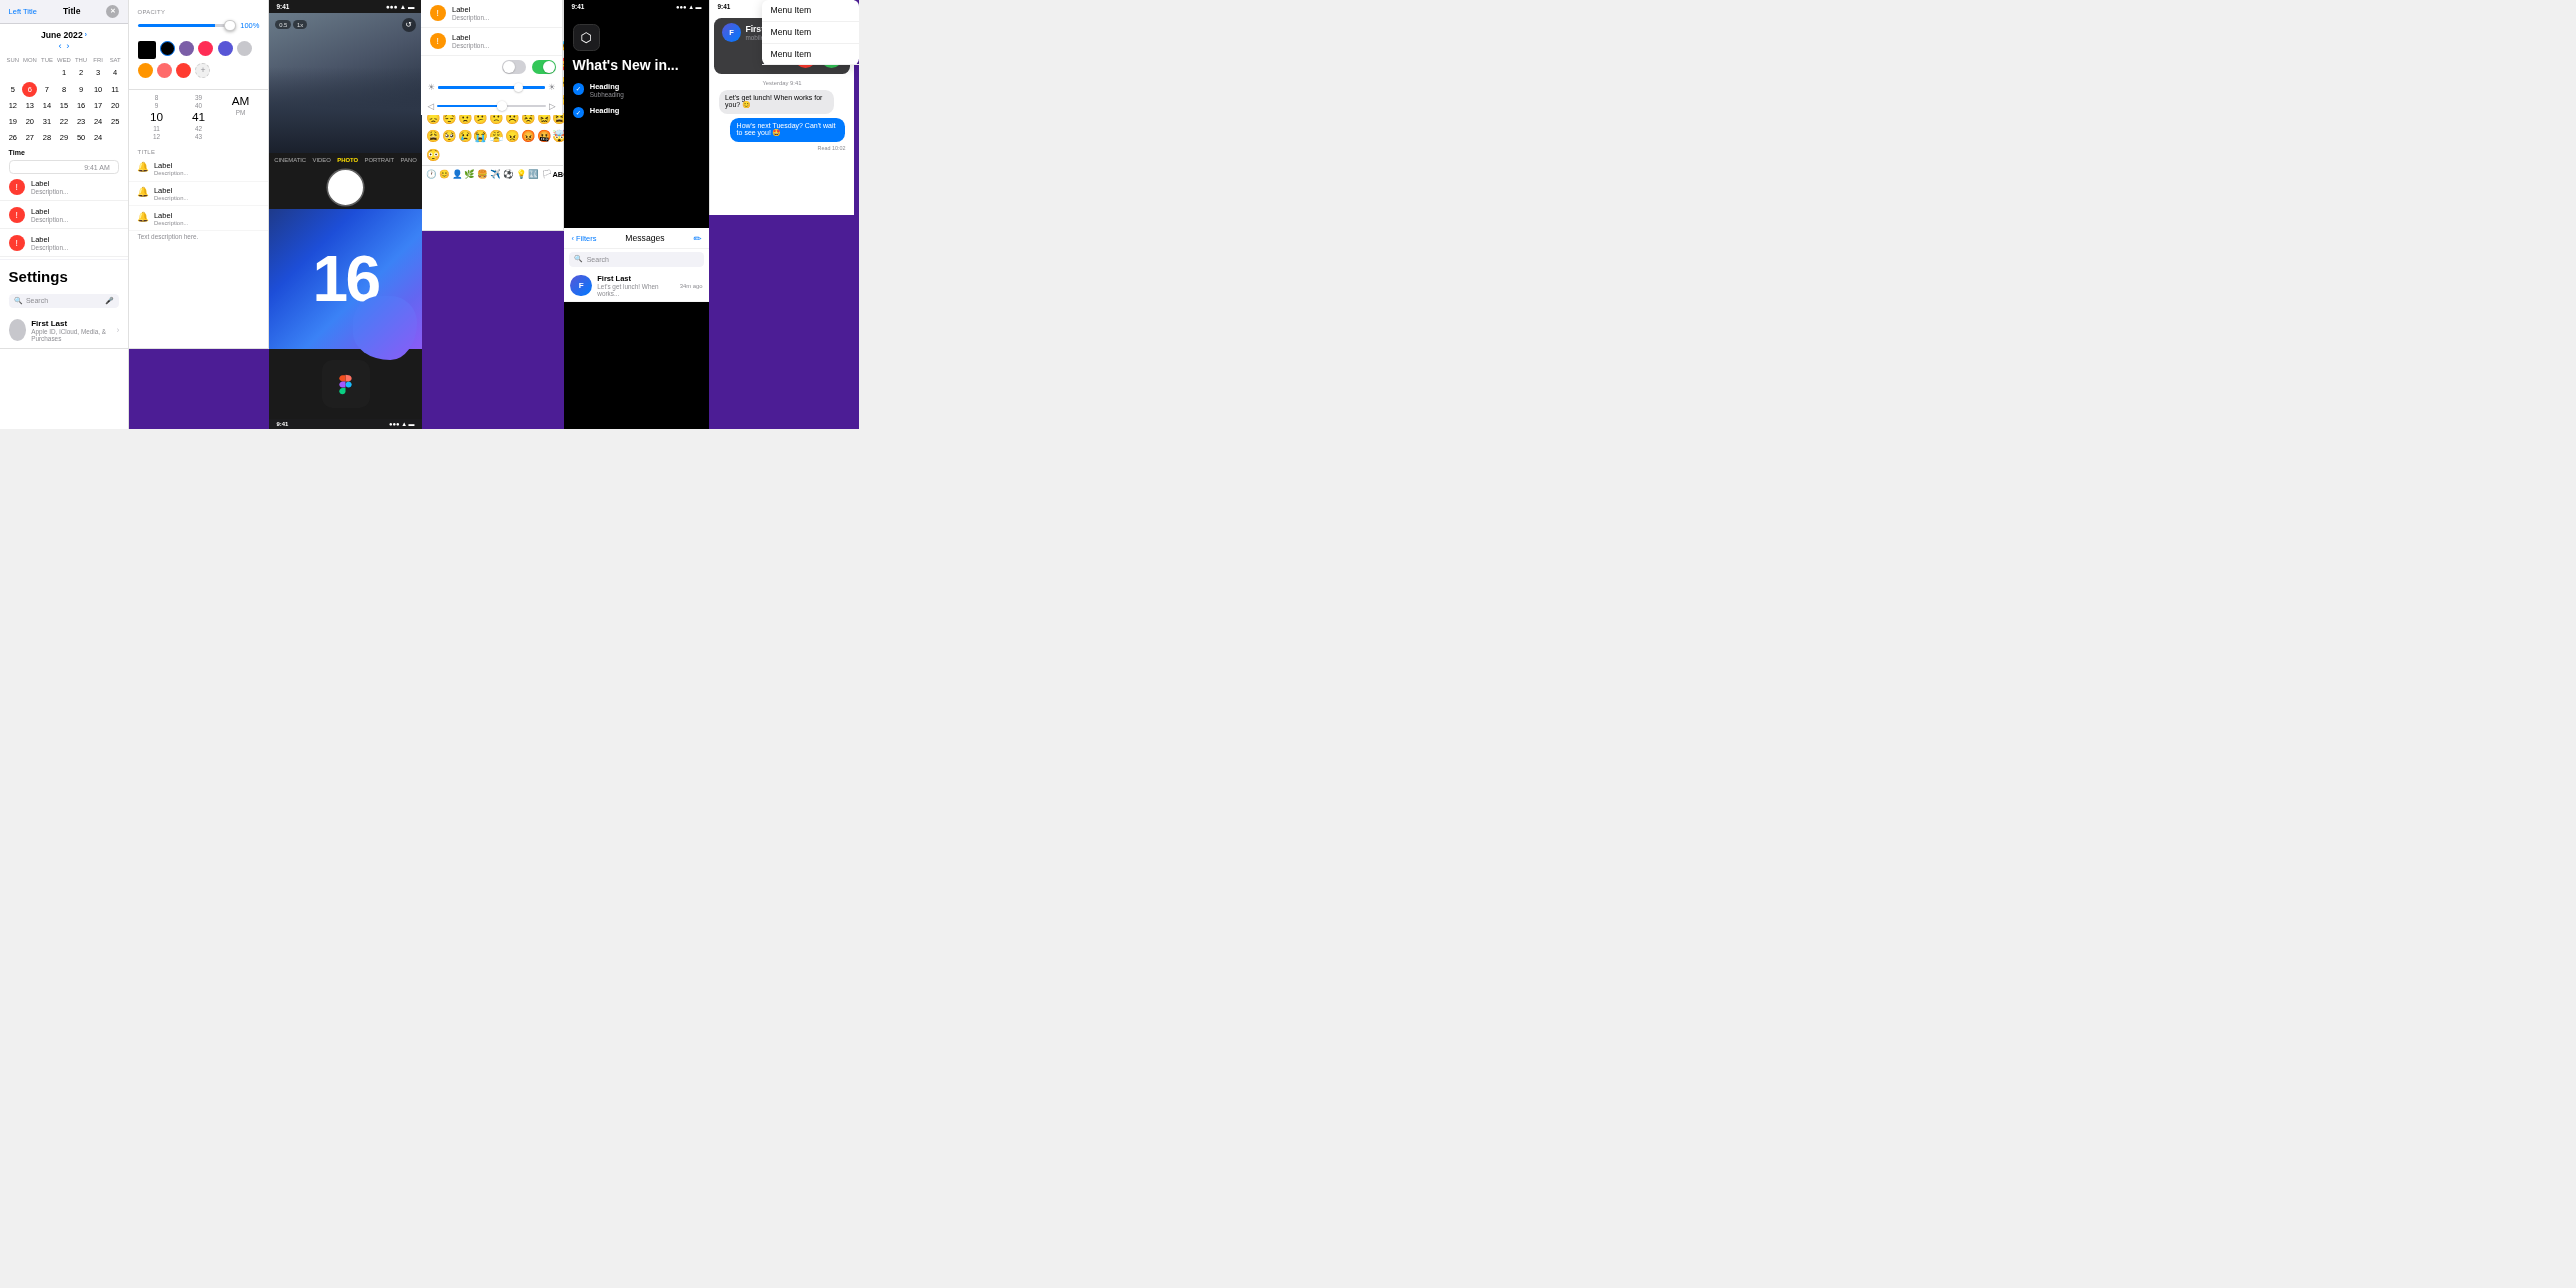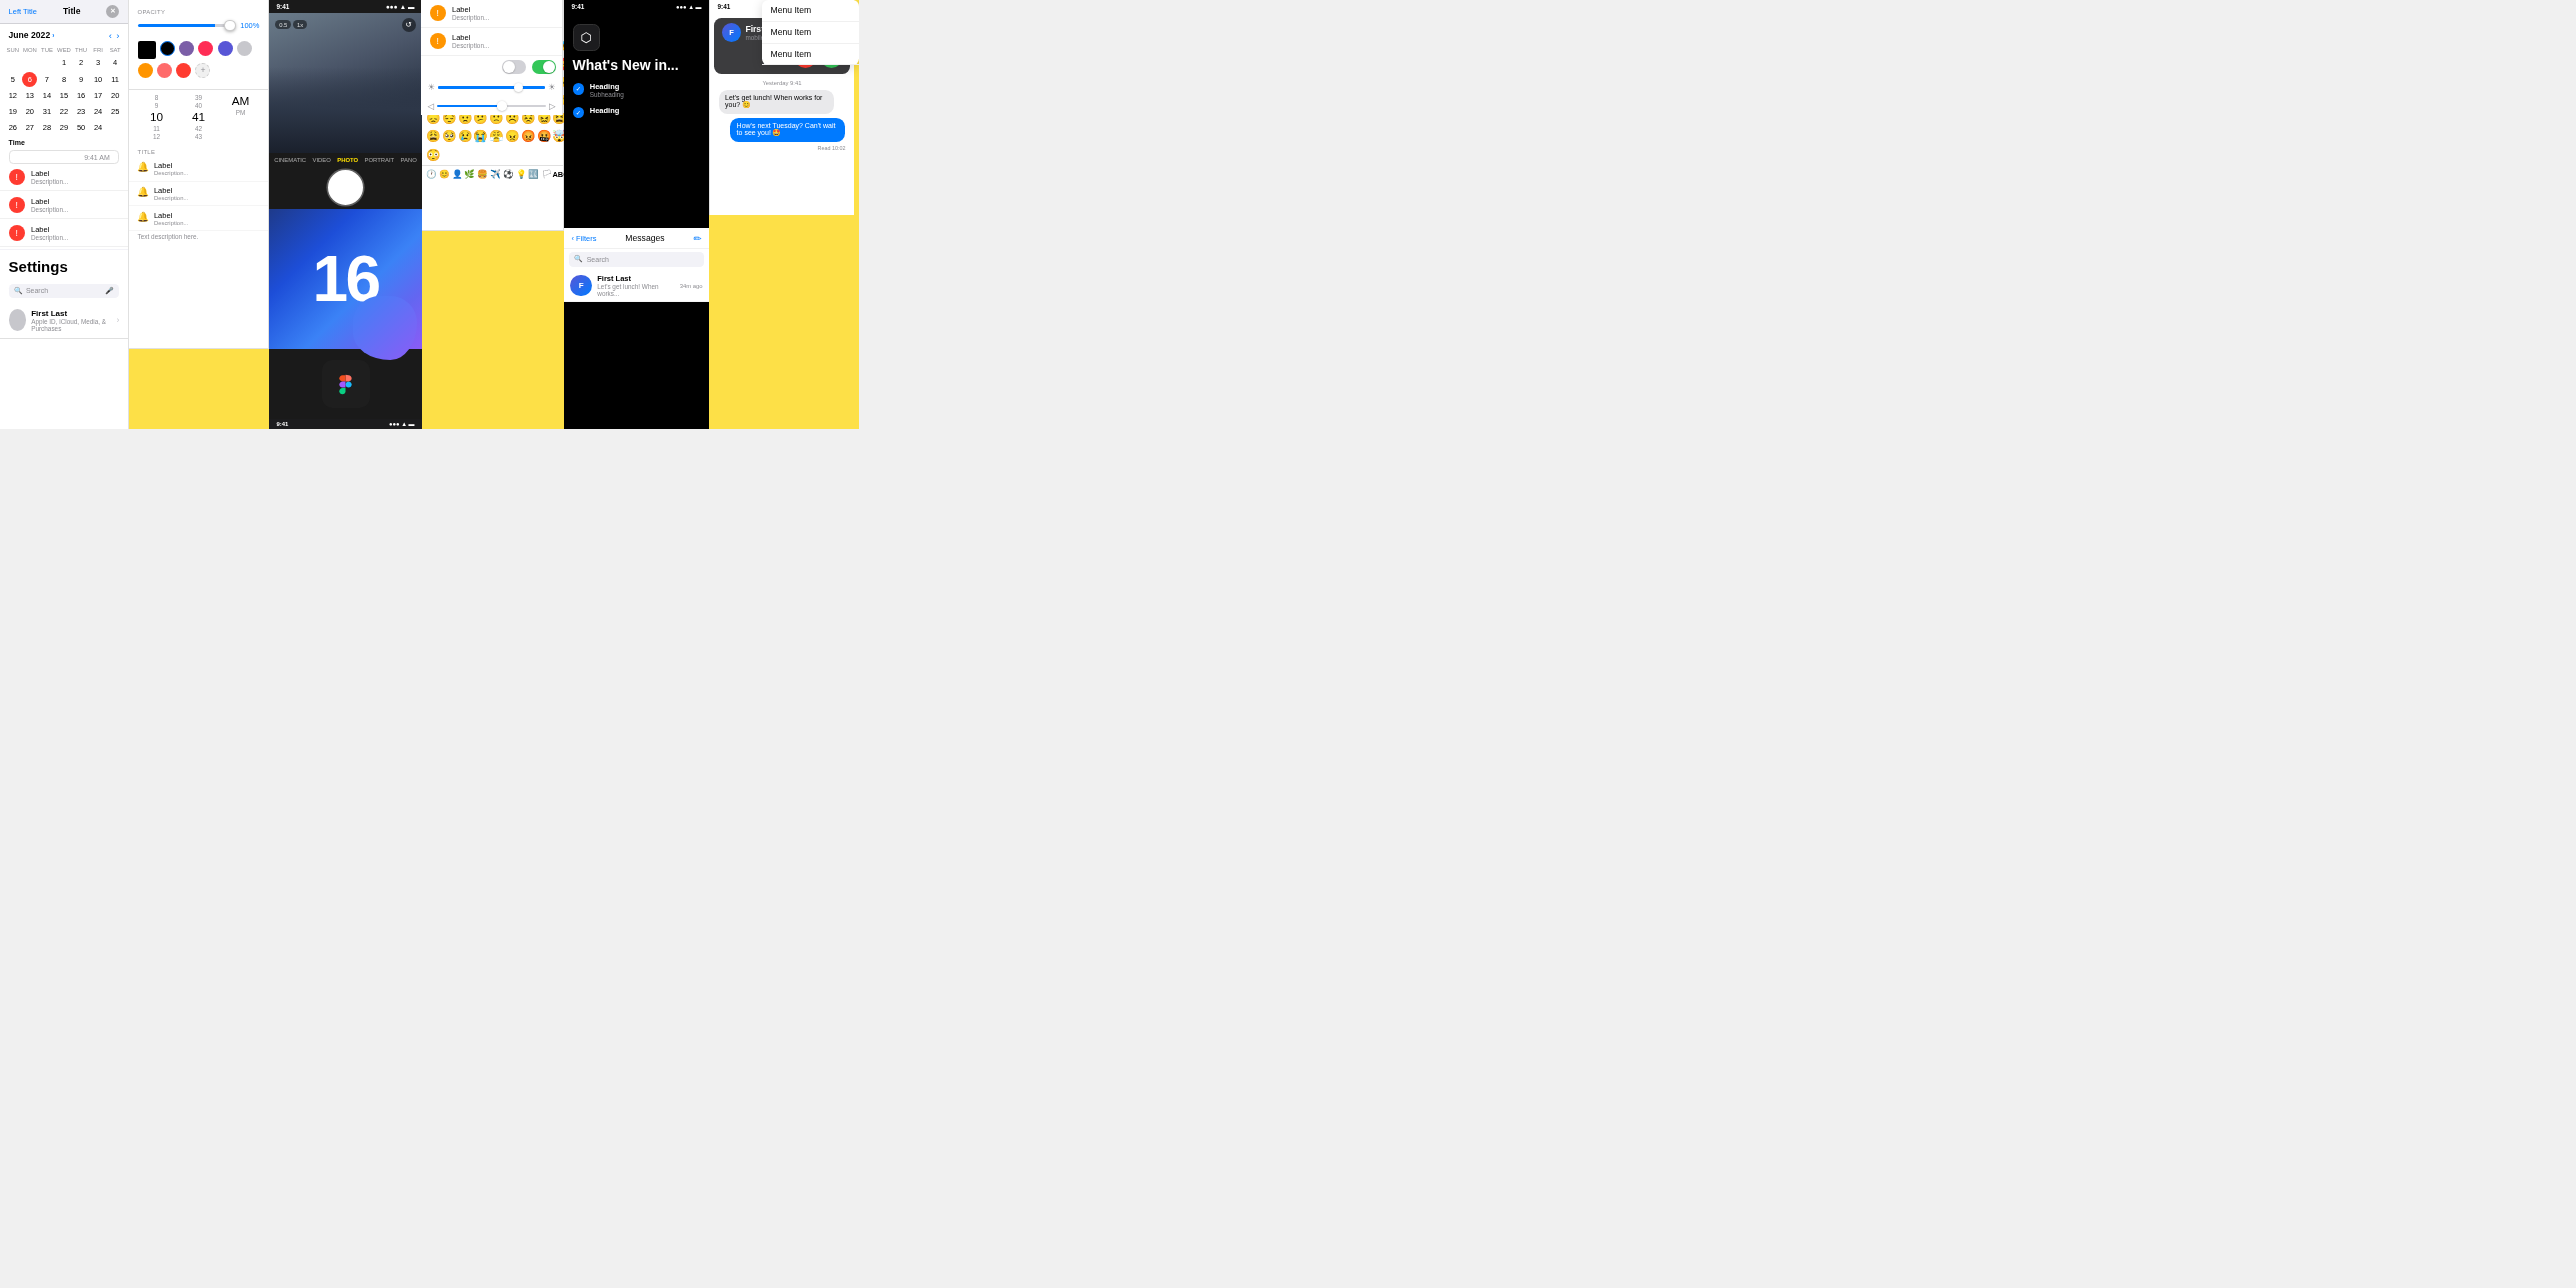--- a/index.html
+++ b/index.html
@@ -9,21 +9,21 @@
       background: #f0f0f0;
       font-family: -apple-system, BlinkMacSystemFont, 'SF Pro Display', 'Helvetica Neue', Arial, sans-serif;
       overflow: hidden;
       position: relative;
     }
 
     .screenshot-container {
       width: 859px;
       height: 429px;
       position: relative;
-      background: #fde047;
+      background: #4c1d95;
       display: flex;
       flex-wrap: wrap;
       overflow: hidden;
     }
 
     
     #panel-calendar {
       left: 0; top: 0;
       width: 129px;
       height: 429px;
@@ -46,20 +46,21 @@
       border-radius: 50%;
       display: flex; align-items: center; justify-content: center;
       color: white; font-size: 6.4px; font-weight: bold;
     }
 
     .calendar-month-header {
       display: flex;
       align-items: center;
       padding: 6.4px 8.6px;
       justify-content: space-between;
+      flex-direction: column;
     }
     .calendar-nav-arrows {
       display: flex; gap: 4.3px;
     }
     .calendar-nav-arrows span {
       color: #007aff;
       font-size: 9.7px;
       cursor: pointer;
     }
 

